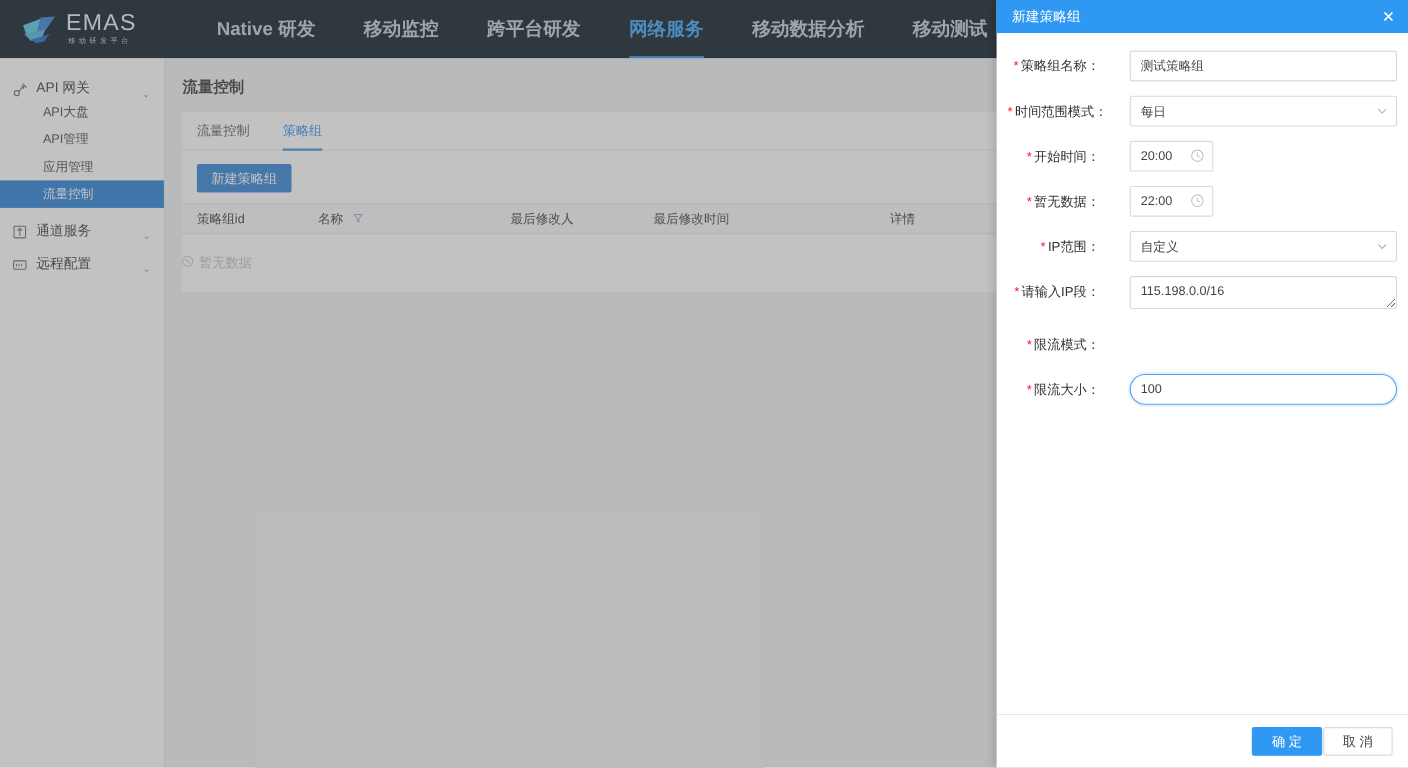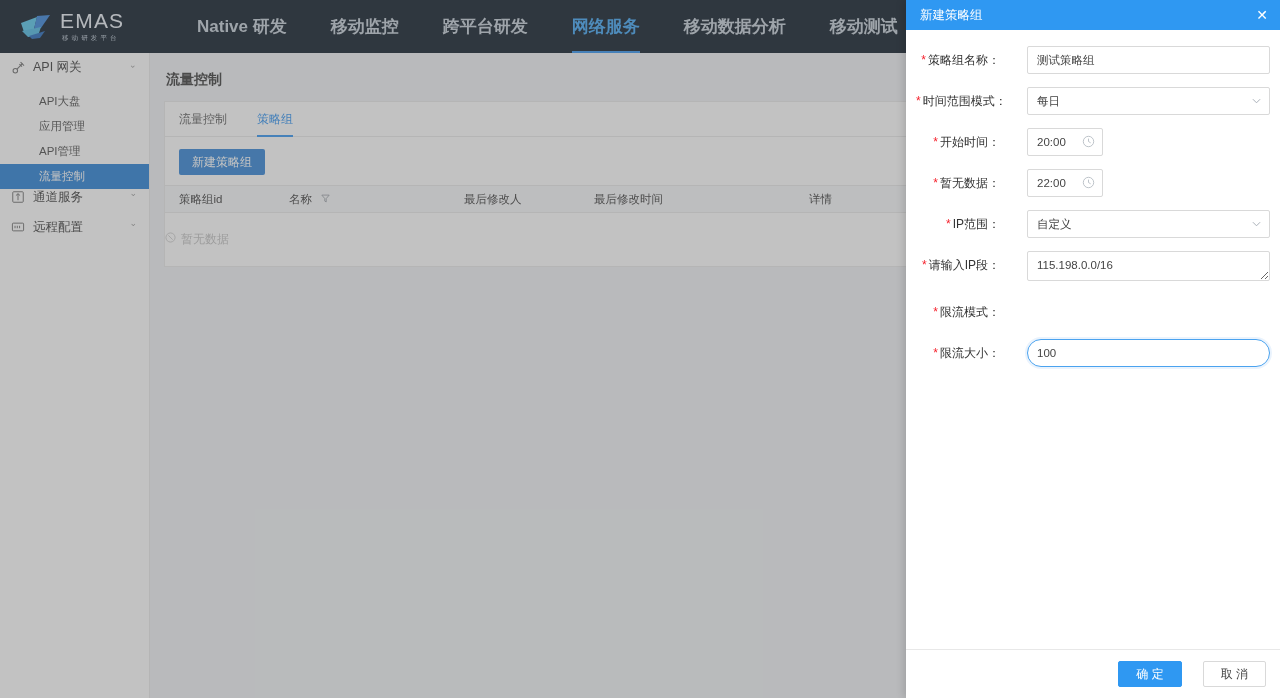--- a/index.html
+++ b/index.html
@@ -46,21 +46,21 @@
   }
 
   
   .sidebar {
     position: absolute; top: 53px; left: 0;
     width: 150px; height: 645px;
     background: #fff; border-right: 1px solid #e8e8e8;
     padding-top: 6px;
   }
   .sb-group {
-    height: 30px; display: flex; align-items: flex-start;
+    height: 30px; display: flex; align-items: flex-end;
     padding: 0 12px 0 10px; font-size: 12.5px; color: #333;
     cursor: pointer; position: relative;
   }
   .sb-group .sb-icon {
     width: 16px; height: 16px; flex: none; margin-right: 7px;
     display: flex; align-items: center; justify-content: center;
     color: #666;
   }
   .sb-group .sb-label { flex: 1; }
   .caret { font-size: 9px; color: #999; line-height: 1; }
@@ -161,21 +161,21 @@
   }
   .time-box .clk { position: absolute; right: 7px; top: 6px; color: #b9bfc6; }
   .ta {
     width: 100%; height: 30px; border: 1px solid #d9d9d9; border-radius: 2px;
     padding: 7px 9px 0 9px; font-size: 11.5px; color: #444; resize: vertical;
     font-family: "Liberation Sans", sans-serif; outline: none; overflow: hidden;
   }
   .modal-footer {
     height: 49px; border-top: 1px solid #e8e8e8;
     display: flex; align-items: center; justify-content: flex-end;
-    gap: 21px; padding-right: 14px;
+    gap: 1px; padding-right: 14px;
   }
   .btn-ok {
     height: 26px; padding: 0 17px; background: #2f98f2; color: #fff;
     border: 1px solid #2f98f2; border-radius: 2px; font-size: 12px; cursor: pointer;
     font-family: "Liberation Sans", sans-serif;
   }
   .btn-cancel {
     height: 26px; padding: 0 17px; background: #fff; color: #444;
     border: 1px solid #d9d9d9; border-radius: 2px; font-size: 12px; cursor: pointer;
     font-family: "Liberation Sans", sans-serif;
@@ -235,24 +235,24 @@
           <path d="M9.0 4.4 L11.7 7.1"></path>
         </svg>
       </span>
       <span class="sb-label">API 网关</span>
       <span class="caret up">⌃</span>
     </div>
     <div class="sb-child">
         <span>API大盘</span>
       </div>
     <div class="sb-child">
+        <span>API管理</span>
+      </div>
+    <div class="sb-child">
         <span>应用管理</span>
-      </div>
-    <div class="sb-child">
-        <span>API管理</span>
       </div>
     <div class="sb-child active">
         <span>流量控制</span>
       </div>
 
     <div class="sb-group">
       <span class="sb-icon">
         <svg width="14" height="14" viewBox="0 0 16 16" fill="none" stroke="#666" stroke-width="1.1">
           <rect x="2" y="2" width="12" height="12" rx="1"></rect>
           <path d="M8 4.3 L8 11.7"></path>

